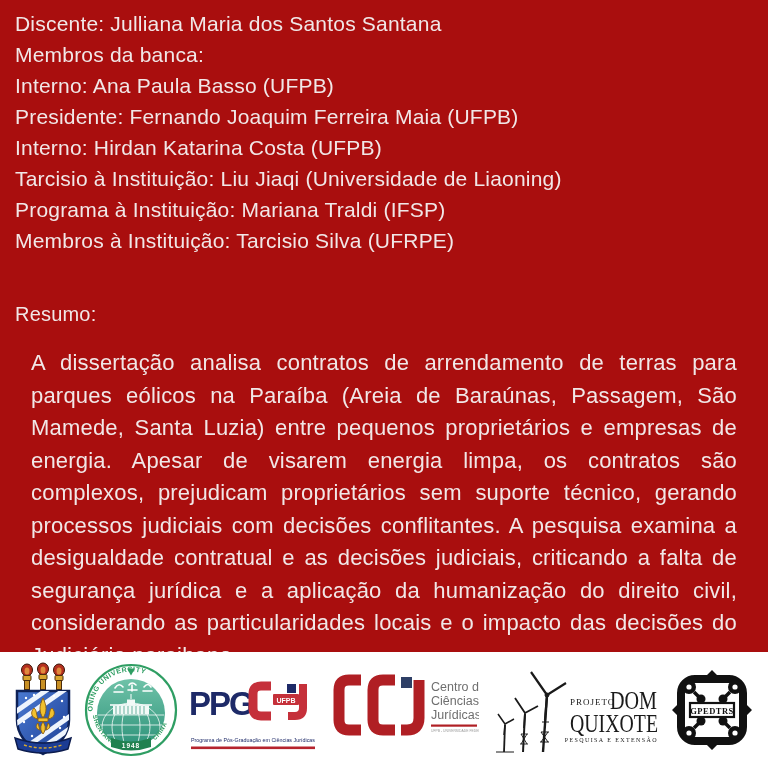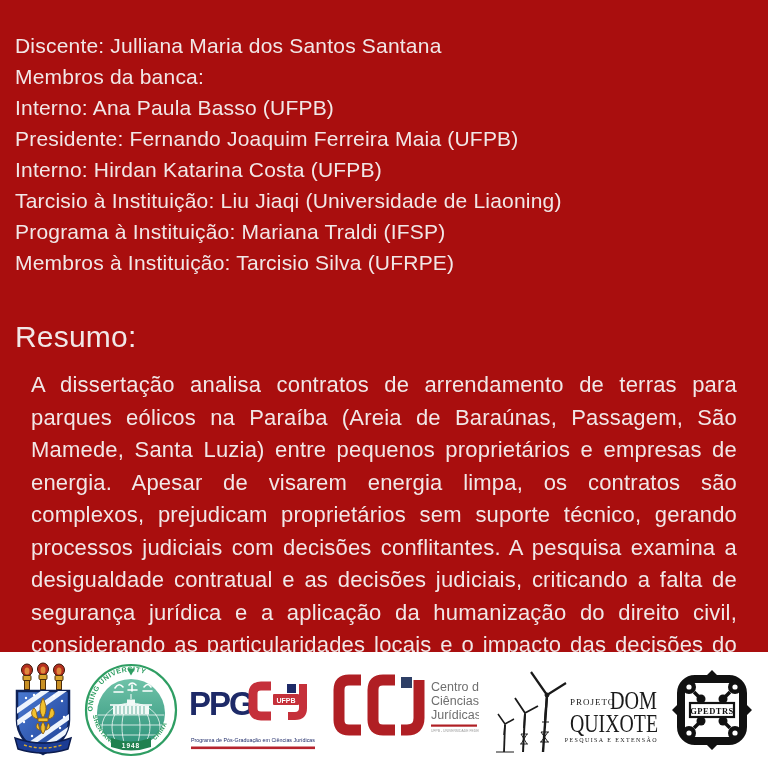--- a/index.html
+++ b/index.html
@@ -1,24 +1,24 @@
 <!DOCTYPE html>
 <html><head>
 <meta charset="utf-8">
 <style>
   html,body{margin:0;padding:0;background:#555;}
   .page{
     position:relative;width:768px;height:768px;overflow:hidden;
     background:#a90e0e;
     font-family:"Liberation Sans","DejaVu Sans",sans-serif;
   }
-  .content{position:absolute;top:14px;left:0;right:0;padding:16px 15px 0 15px;color:#f1e7e7;}
+  .content{position:absolute;top:0;left:0;right:0;padding:8px 15px 0 15px;color:#f1e7e7;}
   .roster .line{font-size:21px;line-height:31px;letter-spacing:.2px;white-space:nowrap;}
   .abstract{margin-top:42px;}
-  .abstract-label{font-size:30px;line-height:33px;letter-spacing:.2px;}
+  .abstract-label{font-size:20px;line-height:33px;letter-spacing:.2px;}
   .abstract-body{
     margin:16px;font-size:22px;line-height:32.5px;letter-spacing:.2px;
     text-align:justify;text-justify:inter-word;hyphens:none;
   }
   .footer{
     position:absolute;left:0;right:0;bottom:0;height:116px;background:#ffffff;
     display:flex;align-items:center;justify-content:space-between;
     padding:0 12px;box-sizing:border-box;
   }
   .footer svg{display:block;flex:0 0 auto;}

